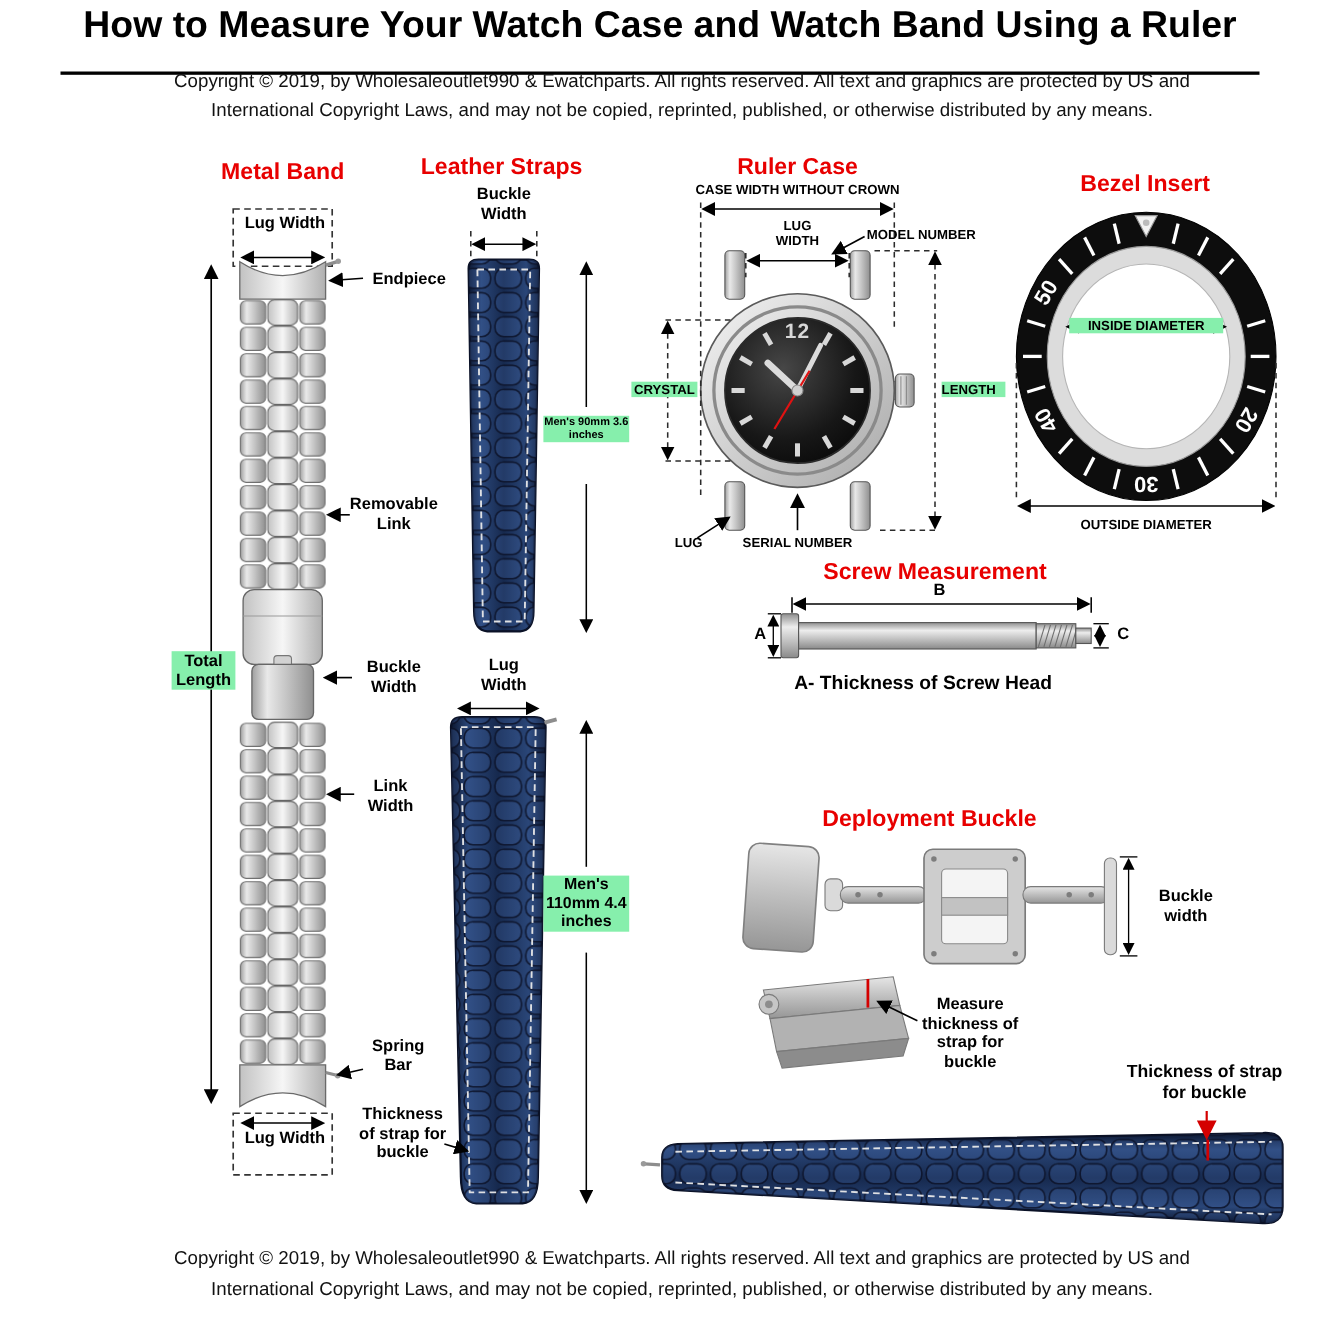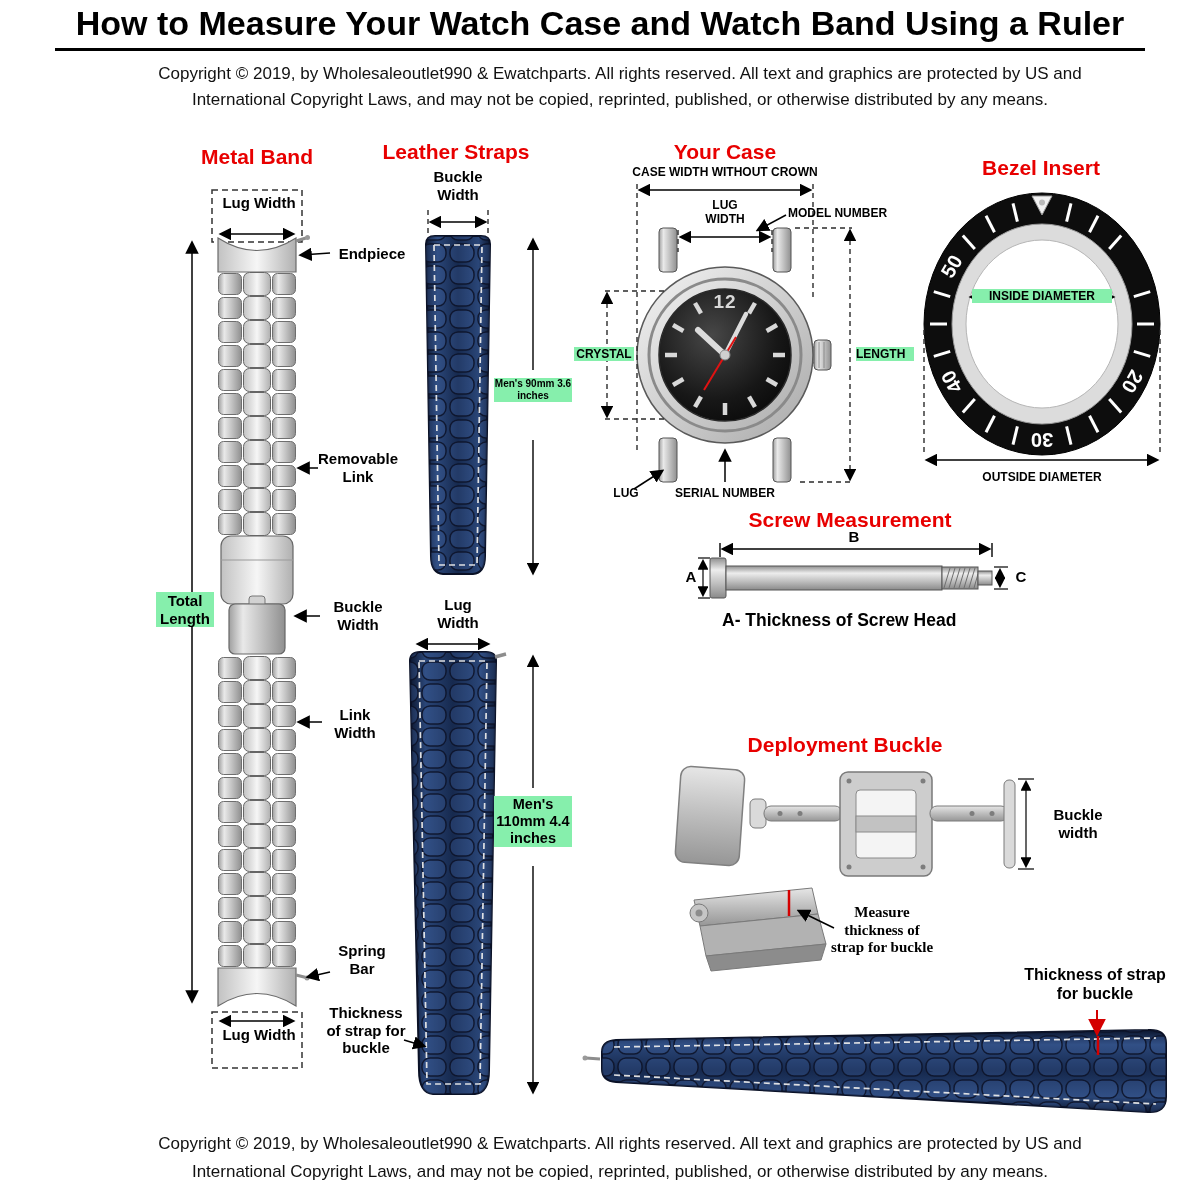--- a/index.html
+++ b/index.html
@@ -1,18 +1,18 @@
 <!DOCTYPE html>
 <html><head>
 <meta charset="utf-8">
 <style>
   html,body{margin:0;padding:0;background:#fff;}
   #canvas{position:relative;width:1200px;height:1200px;background:#fff;overflow:hidden;font-family:"Liberation Sans",sans-serif;}
   #art{position:absolute;left:0;top:0;}
-  .title{position:absolute;left:55px;top:4px;width:1090px;text-align:center;font-size:34px;font-weight:bold;color:#000;border-bottom:3px solid #000;padding-bottom:5px;}
+  .title{position:absolute;left:55px;top:4px;width:1090px;text-align:center;font-size:34px;font-weight:bold;color:#000;border-bottom:3px solid #000;padding-bottom:22px;}
   .copyright{position:absolute;left:0;width:1200px;text-align:center;font-size:17px;color:#111;padding-left:20px;}
   .lbl{position:absolute;font-weight:bold;font-size:15px;color:#000;text-align:center;line-height:1.18;}
   .red{color:#e80000;font-size:21px;}
   .sm{font-size:12px;}
   .bg{background:#86efac;}
   .list{font-size:17.5px;text-align:left;}
   .bzn{position:absolute;width:34px;color:#fff;font-size:20px;font-weight:bold;text-align:center;}
   .dial12{position:absolute;width:28px;text-align:center;color:#d8d8d8;font-size:19px;font-weight:bold;letter-spacing:1px;}
 </style>
 </head>
@@ -311,21 +311,21 @@
     <line x1="1097" y1="1010" x2="1097" y2="1033" stroke="#d40000" stroke-width="2" marker-end="url(#mr)"></line>
   </g>
 </svg>
 
   <div class="title">How to Measure Your Watch Case and Watch Band Using a Ruler</div>
   <div class="copyright" style="top:64px;">Copyright  © 2019, by Wholesaleoutlet990 &amp; Ewatchparts. All rights reserved. All text and graphics are protected by US and</div>
   <div class="copyright" style="top:90px;">International Copyright Laws, and may not be copied, reprinted, published, or otherwise distributed by any  means.</div>
 
   <div class="lbl red" style="left:187px;top:145px;width:140px;">Metal Band</div>
   <div class="lbl red" style="left:370px;top:140px;width:172px;">Leather Straps</div>
-  <div class="lbl red" style="left:640px;top:140px;width:170px;">Your Case</div>
+  <div class="lbl red" style="left:640px;top:140px;width:170px;">Ruler Case</div>
   <div class="lbl red" style="left:956px;top:156px;width:170px;">Bezel Insert</div>
   <div class="lbl red" style="left:735px;top:508px;width:230px;">Screw Measurement</div>
   <div class="lbl red" style="left:720px;top:733px;width:250px;">Deployment Buckle</div>
 
   <div class="lbl" style="left:217px;top:194px;width:84px;">Lug Width</div>
   <div class="lbl" style="left:332px;top:245px;width:80px;">Endpiece</div>
   <div class="lbl" style="left:318px;top:450px;width:80px;">Removable Link</div>
   <div class="lbl" style="left:322px;top:598px;width:72px;">Buckle Width</div>
   <div class="lbl" style="left:324px;top:706px;width:62px;">Link Width</div>
   <div class="lbl bg" style="left:156px;top:592px;width:58px;">Total Length</div>
@@ -353,18 +353,18 @@
   <div class="bzn" style="left:935px;top:370px;transform:rotate(-120deg);">40</div>
   <div class="bzn" style="left:1025px;top:428px;transform:rotate(180deg);">30</div>
   <div class="bzn" style="left:1115px;top:370px;transform:rotate(120deg);">20</div>
 
   <div class="lbl" style="left:682px;top:568px;width:18px;">A</div>
   <div class="lbl" style="left:845px;top:528px;width:18px;">B</div>
   <div class="lbl" style="left:1012px;top:568px;width:18px;">C</div>
   <div class="lbl list" style="left:722px;top:610px;width:310px;">A- Thickness of Screw Head</div>
 
   <div class="lbl" style="left:1042px;top:806px;width:72px;">Buckle width</div>
-  <div class="lbl" style="left:830px;top:904px;width:104px;font-family:Liberation Serif, serif;">Measure thickness of strap for buckle</div>
+  <div class="lbl" style="left:830px;top:904px;width:104px;">Measure thickness of strap for buckle</div>
   <div class="lbl" style="left:1014px;top:966px;width:162px;font-size:16px;">Thickness of strap for buckle</div>
 
   <div class="copyright" style="top:1134px;">Copyright  © 2019, by Wholesaleoutlet990 &amp; Ewatchparts. All rights reserved. All text and graphics are protected by US and</div>
   <div class="copyright" style="top:1162px;">International Copyright Laws, and may not be copied, reprinted, published, or otherwise distributed by any  means.</div>
 </div>
 
 </body></html>

